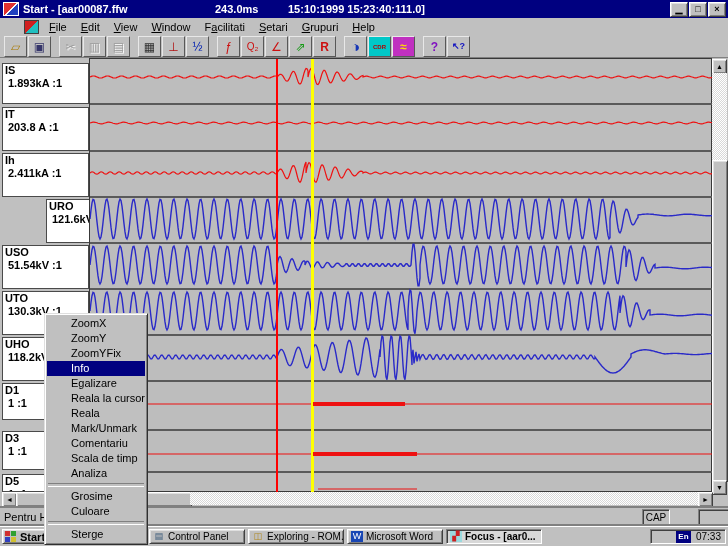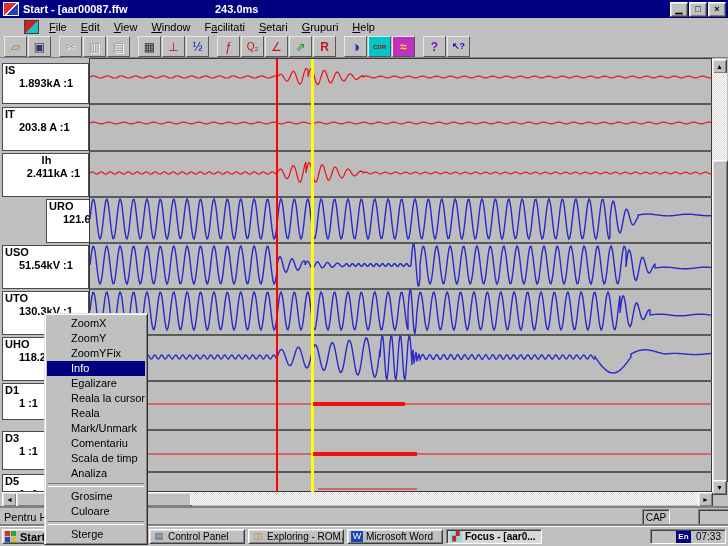--- a/index.html
+++ b/index.html
@@ -41,21 +41,21 @@
   .tglyph{font-size:12px;line-height:1;}
   .tbtn.dis .tglyph{color:#9b9b9b !important;text-shadow:1px 1px 0 #ffffff;}
   
   #client{position:absolute;left:0;top:58px;width:728px;height:450px;background:#c0c0c0;}
   #plotborder{position:absolute;left:89px;top:0;width:623px;height:434px;border:1px solid #383838;
               box-sizing:border-box;background:#bdbdbd;}
   #wavesvg{position:absolute;left:90px;top:1px;}
   .chbox{position:absolute;left:2px;width:85px;background:#ffffff;border:1px solid #4a4a4a;
          overflow:hidden;font-size:11px;font-weight:bold;color:#000;line-height:13px;}
   .chbox .l1{display:block;padding-left:2px;}
-  .chbox .l2{display:block;padding-left:16px;}
+  .chbox .l2{display:block;padding-left:5px;}
   
   #vscroll{position:absolute;left:712px;top:1px;width:15px;height:434px;background:#c0c0c0;}
   #vs-up{position:absolute;left:0;top:0;width:13px;height:13px;}
   #vs-track{position:absolute;left:0;top:14px;width:15px;height:87px;}
   #vs-thumb{position:absolute;left:0;top:101px;width:14px;height:320px;}
   #vs-down{position:absolute;left:0;top:421px;width:13px;height:13px;}
   #hscroll{position:absolute;left:2px;top:434px;width:710px;height:14px;}
   #hs-left{position:absolute;left:0;top:0;width:13px;height:13px;}
   #hs-thumb{position:absolute;left:14px;top:0;width:174px;height:13px;}
   #hs-track{position:absolute;left:188px;top:0;width:508px;height:13px;}
@@ -99,20 +99,21 @@
 </style>
 </head>
 <body>
 
 <div id="screen">
 
   <div id="titlebar">
     <div id="appicon"></div>
     <span>Start - [aar00087.ffw</span>
     <span id="t-ms">243.0ms</span>
+    <span id="t-ts">15:10:1999 15:23:40:111.0]</span>
     <div class="wbtns">
       <div class="wbtn r3">▁</div>
       <div class="wbtn r3">□</div>
       <div class="wbtn r3">×</div>
     </div>
   </div>
 
   <div id="menubar">
     <div id="mdiicon"></div>
     <div id="menu-items" style="display:flex;">
@@ -192,21 +193,21 @@
   <div id="client">
     <div id="labels">
         <div class="chbox" style="top: 5px; height: 39px;">
           <span class="l1">IS</span>
           <span class="l2">1.893kA :1</span>
         </div>
         <div class="chbox" style="top: 49px; height: 42px;">
           <span class="l1">IT</span>
           <span class="l2">203.8 A :1</span>
         </div>
-        <div class="chbox" style="top: 95px; height: 42px; text-align: center;">
+        <div class="chbox" style="top: 95px; height: 42px;">
           <span class="l1">Ih</span>
           <span class="l2">2.411kA :1</span>
         </div>
         <div class="chbox" style="top: 141px; height: 42px; margin-left: 44px;">
           <span class="l1">URO</span>
           <span class="l2">121.6kV :1</span>
         </div>
         <div class="chbox" style="top: 187px; height: 42px;">
           <span class="l1">USO</span>
           <span class="l2">51.54kV :1</span>

